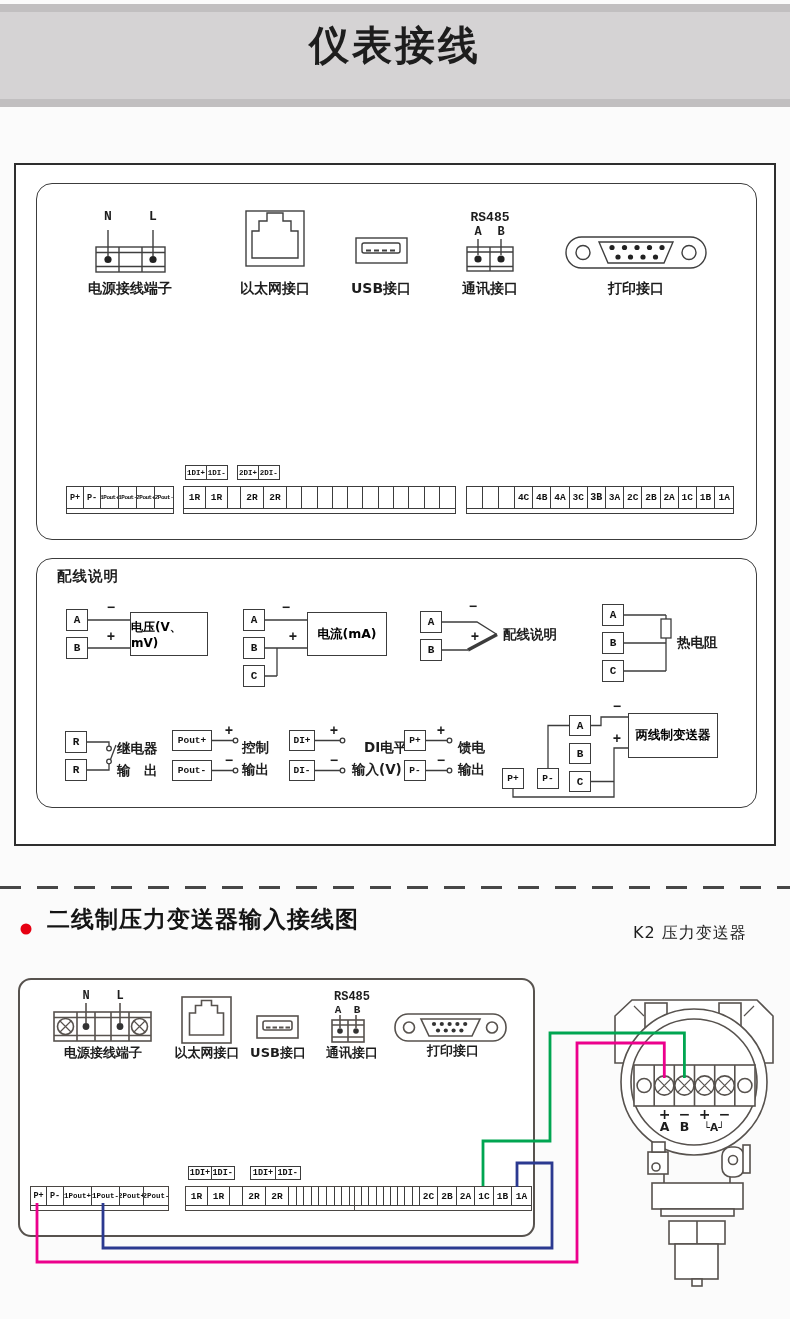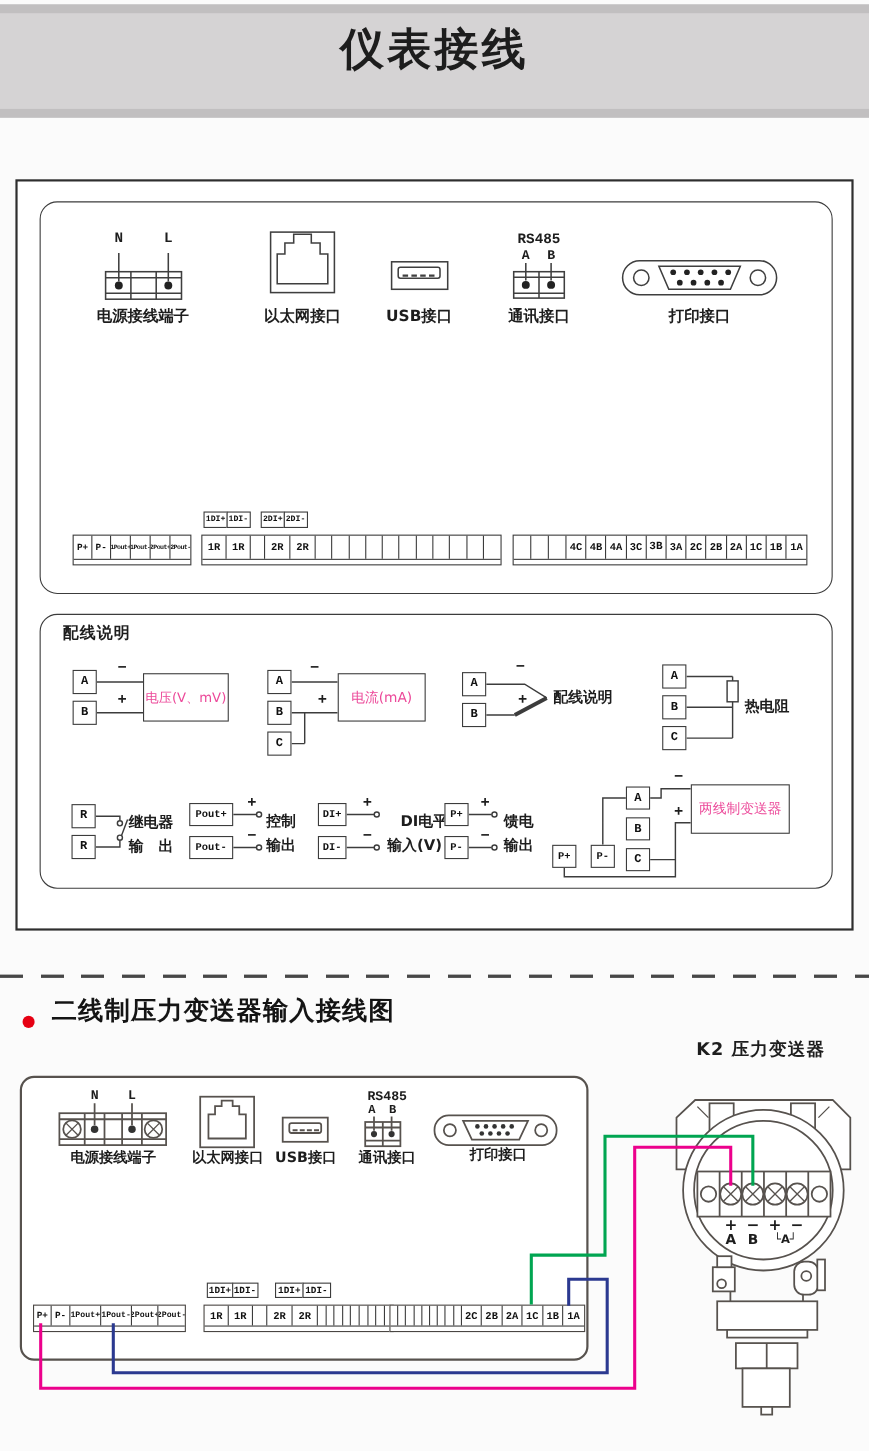--- a/index.html
+++ b/index.html
@@ -14,21 +14,21 @@
 .panel{position:absolute;border:1.6px solid #3c3c3c;border-radius:16px;background:#fff;z-index:1}
 .soft{border-color:#57524e;border-width:2px;border-radius:13px}
 .strip{position:absolute;border:1.5px solid #3c3c3c;background:#fff;z-index:2}
 .cells{display:flex;align-items:stretch}
 .cell{border-right:1.4px solid #3c3c3c;display:flex;align-items:center;justify-content:center;font-family:"Liberation Mono","DejaVu Sans Mono",monospace;font-weight:bold;color:#111;overflow:hidden}
 .cell:last-child{border-right:0}
 .band{border-top:1.4px solid #3c3c3c;height:5px}
 .dip{position:absolute;display:flex;z-index:2}
 .dip .dc{border:1.3px solid #3c3c3c;background:#fff;display:flex;align-items:center;justify-content:center;font-family:"Liberation Mono","DejaVu Sans Mono",monospace;font-weight:bold;color:#111;margin-right:-1.3px}
 .bx{position:absolute;border:1.4px solid #3c3c3c;background:#fff;display:flex;align-items:center;justify-content:center;font-family:"Liberation Mono","DejaVu Sans Mono",monospace;font-weight:bold;color:#111;z-index:10}
-.cbx{position:absolute;border:1.4px solid #3c3c3c;background:#fff;display:flex;align-items:center;justify-content:center;font-weight:400;color:#ec4899;z-index:10}
+.cbx{position:absolute;border:1.4px solid #3c3c3c;background:#fff;display:flex;align-items:center;justify-content:center;font-weight:700;color:#000000;z-index:10}
 .dash{position:absolute;left:0;top:886px;width:790px;height:3px;background:repeating-linear-gradient(90deg,#474747 0,#474747 21px,transparent 21px,transparent 37px);z-index:1}
 svg.overlay{position:absolute;left:0;top:0;z-index:9;pointer-events:none}
 </style>
 </head>
 <body>
 
 <div class="page">
 
   <div class="hdr"></div>
   <div class="t tc" style="left:0;top:22px;width:790px;font-size:40px;font-weight:bold;letter-spacing:3px">仪表接线</div>
@@ -181,21 +181,21 @@
   <div class="t tc mono" style="left:78px;top:990px;width:16px;font-size:12px">N</div>
   <div class="t tc mono" style="left:112px;top:990px;width:16px;font-size:12px">L</div>
   <div class="t tc" style="left:51px;top:1046px;width:104px;font-size:13px;font-weight:700">电源接线端子</div>
   <div class="t tc" style="left:171px;top:1046px;width:72px;font-size:13px;font-weight:700">以太网接口</div>
   <div class="t tc" style="left:242px;top:1046px;width:72px;font-size:13px;font-weight:700">USB接口</div>
   <div class="t tc mono" style="left:326px;top:991px;width:52px;font-size:12px">RS485</div>
   <div class="t tc mono" style="left:331px;top:1004px;width:14px;font-size:11px">A</div>
   <div class="t tc mono" style="left:350px;top:1004px;width:14px;font-size:11px">B</div>
   <div class="t tc" style="left:316px;top:1046px;width:72px;font-size:13px;font-weight:700">通讯接口</div>
   <div class="t tc" style="left:417px;top:1044px;width:72px;font-size:13px;font-weight:700">打印接口</div>
-  <div class="t" style="left:633px;top:945px;font-size:16px;font-weight:700;letter-spacing:1px">K2 压力变送器</div>
+  <div class="t" style="left:633px;top:924px;font-size:16px;font-weight:400;letter-spacing:1px">K2 压力变送器</div>
 
   <div class="strip" style="left:30px;top:1186px;border-color:#4a4643">
     <div class="cells" style="height:18px">
       <span class="cell" style="width:16px;font-size:8.5px">P+</span>
       <span class="cell" style="width:17px;font-size:8.5px">P-</span>
       <span class="cell" style="width:28px;font-size:7.5px">1Pout+</span>
       <span class="cell" style="width:28px;font-size:7.5px">1Pout-</span>
       <span class="cell" style="width:24px;font-size:7.5px">2Pout+</span>
       <span class="cell" style="width:24px;font-size:7.5px">2Pout-</span>
     </div>

